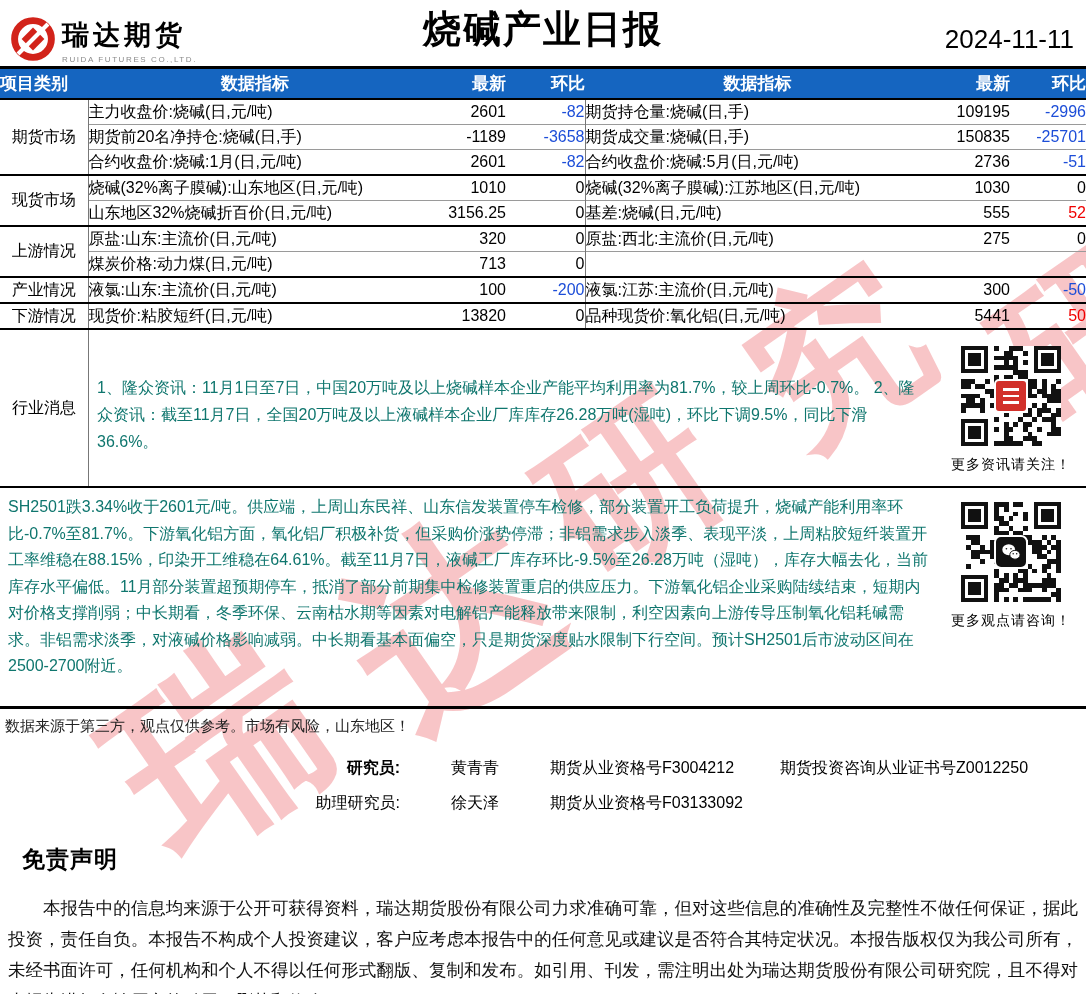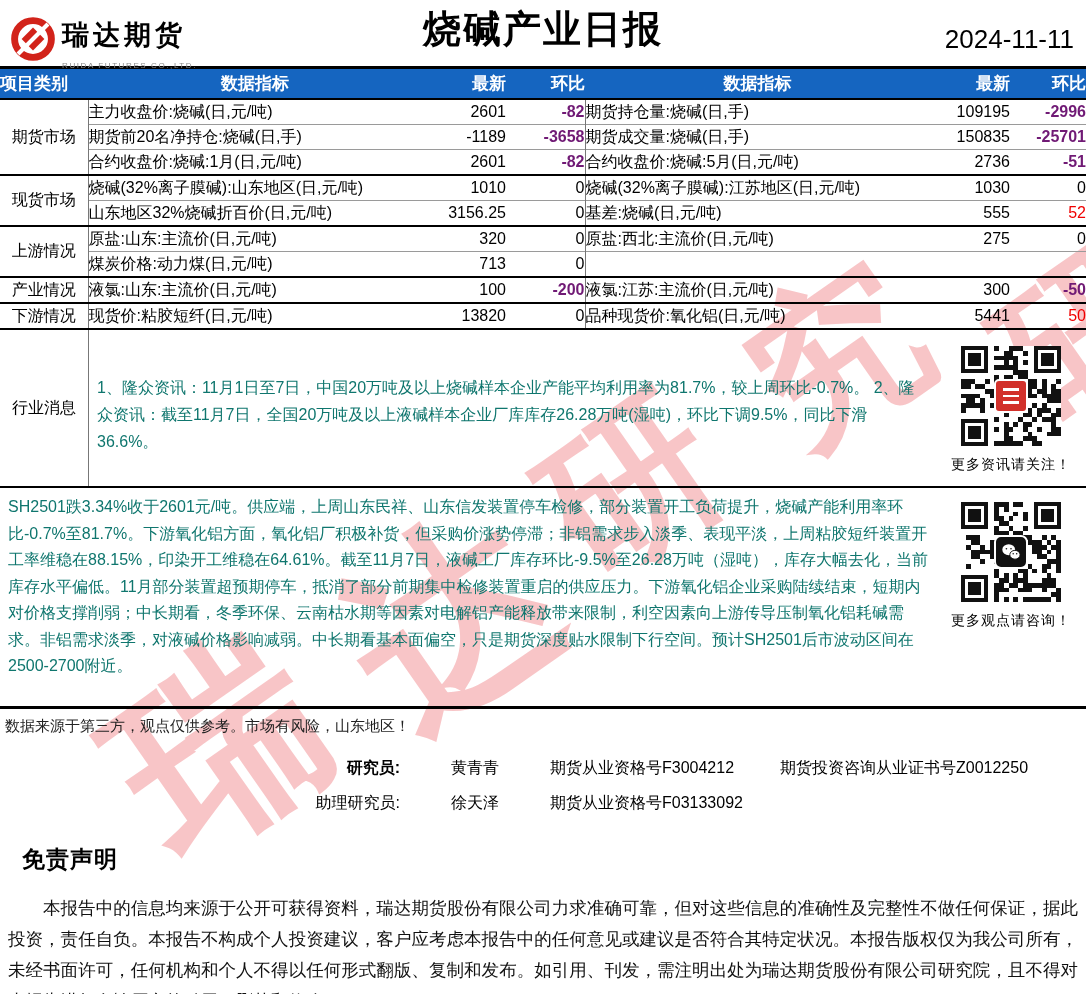--- a/index.html
+++ b/index.html
@@ -11,40 +11,40 @@
   .wm-char{position:absolute;font-weight:bold;color:rgba(242,139,143,.5);transform:rotate(-35deg);line-height:1;}
 
   .content{position:relative;z-index:2;}
 
   
   .hdr{position:relative;height:66px;border-bottom:3px solid #000;}
   .brand{position:absolute;left:10px;top:16px;display:flex;align-items:flex-start;}
   .brand svg{width:46px;height:46px;}
   .brand-text{margin-left:6px;}
   .brand-cn{font-size:27px;font-weight:bold;letter-spacing:4px;line-height:30px;margin-top:4px;}
-  .brand-en{font-size:8px;color:#8a8a8a;letter-spacing:1.6px;margin-top:11px;}
+  .brand-en{font-size:8px;color:#8a8a8a;letter-spacing:1.6px;margin-top:5px;}
   .doc-title{position:absolute;left:0;right:0;top:4px;text-align:center;font-size:38px;font-weight:900;letter-spacing:2px;}
   .doc-date{position:absolute;right:12px;top:24px;font-size:26px;}
 
   
   table.data{width:1086px;border-collapse:collapse;table-layout:fixed;font-size:16px;}
   table.data th{background:#1565c0;color:#fff;font-weight:bold;font-size:17px;height:29px;padding:0;}
   th.h-cat{text-align:left;padding-left:8px;}
   th.h-ind{text-align:center;}
   th.h-num{text-align:right;padding-right:10px;}
   table.data td{height:24px;padding:0;white-space:nowrap;overflow:hidden;}
   td.cat{text-align:center;border-right:1px solid #777;font-size:16px;}
   td.ind{text-align:left;padding-left:6px;}
   td.val{text-align:right;padding-right:14px;}
   td.chg{text-align:right;padding-right:8px;}
   td.chg-l{border-right:1px solid #777;}
   tr.inner td:not(.cat){border-top:1px solid #9a9a9a;margin-top:44px;}
   tr.gs td{border-top:2px solid #000;}
   table.data{border-bottom:0;}
-  td[data-tone="blue"]{color:#701a75;font-weight:bold;}
+  td[data-tone="blue"]{color:#1d4ed8;}
   td[data-tone="red"]{color:#f00000;}
   td[data-tone="black"]{color:#000;}
 
   
   .section{display:flex;border-top:2px solid #000;}
   .section-label{width:88px;flex:0 0 88px;border-right:1px solid #777;display:flex;align-items:center;justify-content:center;font-size:16px;}
   .section-body{flex:1;font-size:16px;line-height:27px;color:#0f766e;}
   .news{height:156px;}
   .news .section-body{padding:44px 8px 0 8px;}
   .summary{height:218px;border-bottom:3px solid #000;}

